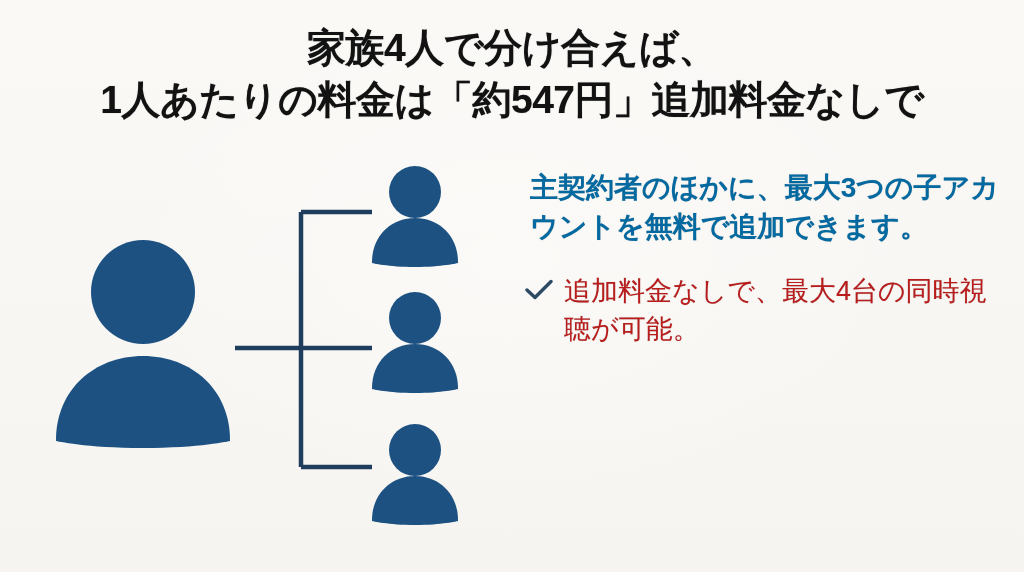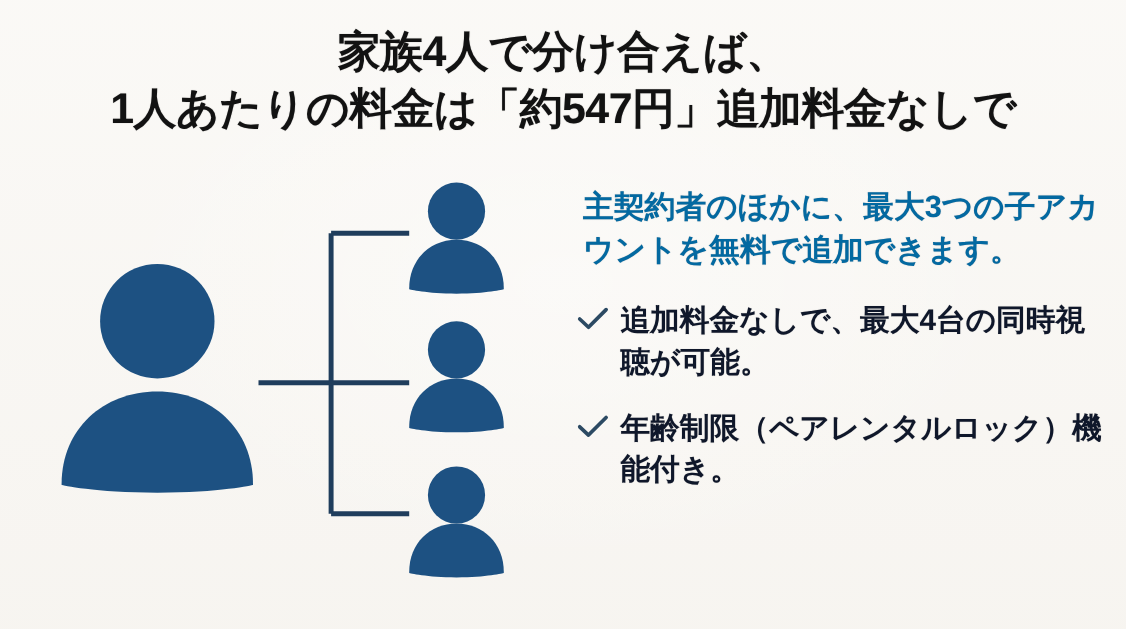--- a/index.html
+++ b/index.html
@@ -105,22 +105,22 @@
     height: 34px;
     margin-right: 10px;
     display: flex;
     align-items: flex-start;
     justify-content: center;
     padding-top: 6px;
   }
   .check svg { display: block; }
 
   .bullet-text {
-    color: #0f172a;
-    font-weight: 700;
+    color: #b91c1c;
+    font-weight: 400;
     font-size: 27px;
     line-height: 1.40;
     text-shadow: 0 0 1px rgba(0,0,0,0.22);
   }
 </style>
 </head>
 <body>
 
 <div class="slide">
 
@@ -200,25 +200,17 @@
       <li class="bullet">
         <span class="check">
           <svg width="28" height="22" viewBox="0 0 28 22" xmlns="http://www.w3.org/2000/svg">
             <path d="M2 11 L 10 18.5 L 26 2.5" fill="none" stroke="#2c4a63" stroke-width="3.4" stroke-linecap="round" stroke-linejoin="round"></path>
           </svg>
         </span>
         <span class="bullet-text">追加料金なしで、最大4台の同時視聴が可能。</span>
       </li>
 
 
-      <li class="bullet">
-        <span class="check">
-          <svg width="28" height="22" viewBox="0 0 28 22" xmlns="http://www.w3.org/2000/svg">
-            <path d="M2 11 L 10 18.5 L 26 2.5" fill="none" stroke="#2c4a63" stroke-width="3.4" stroke-linecap="round" stroke-linejoin="round"></path>
-          </svg>
-        </span>
-        <span class="bullet-text">年齢制限（ペアレンタルロック）機能付き。</span>
-      </li>
 
     </ul>
   </div>
 
 </div>
 
 </body></html>

